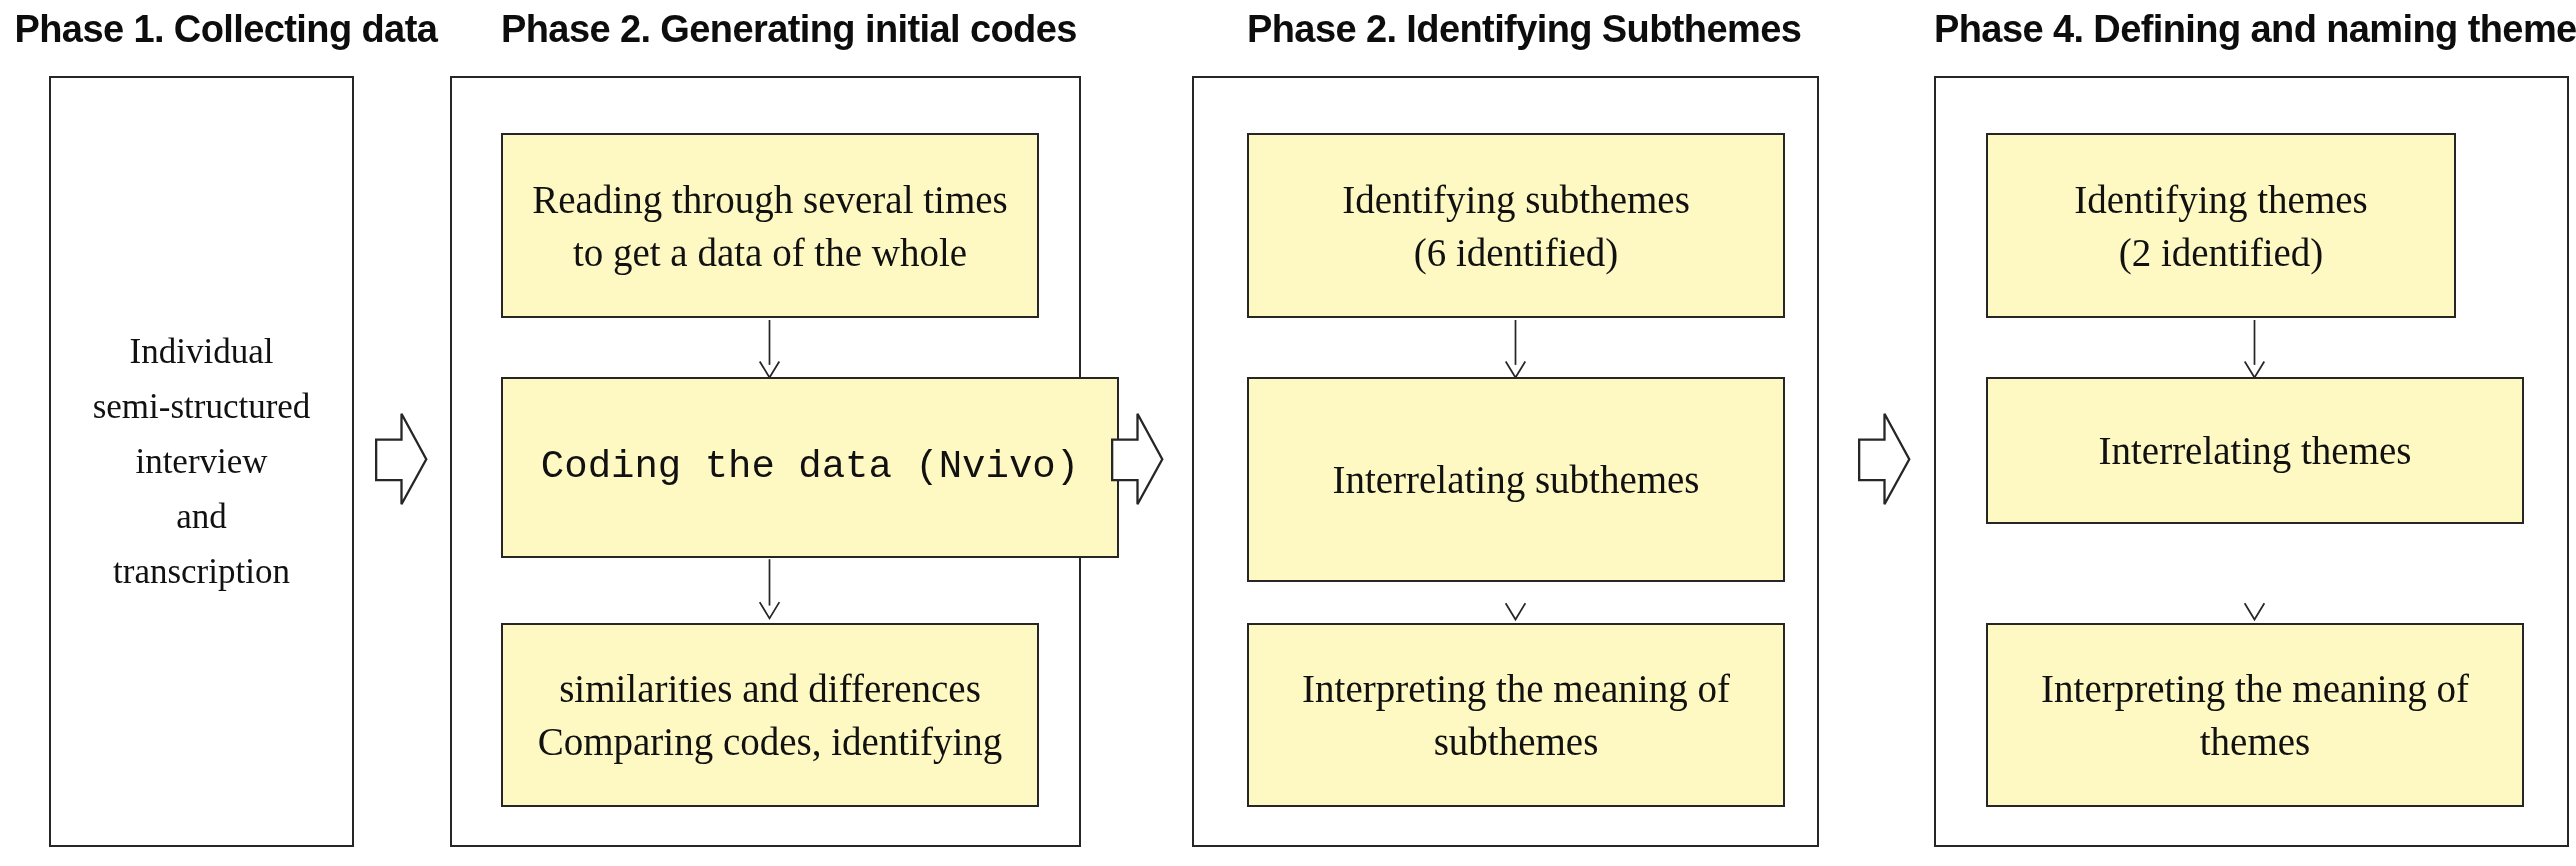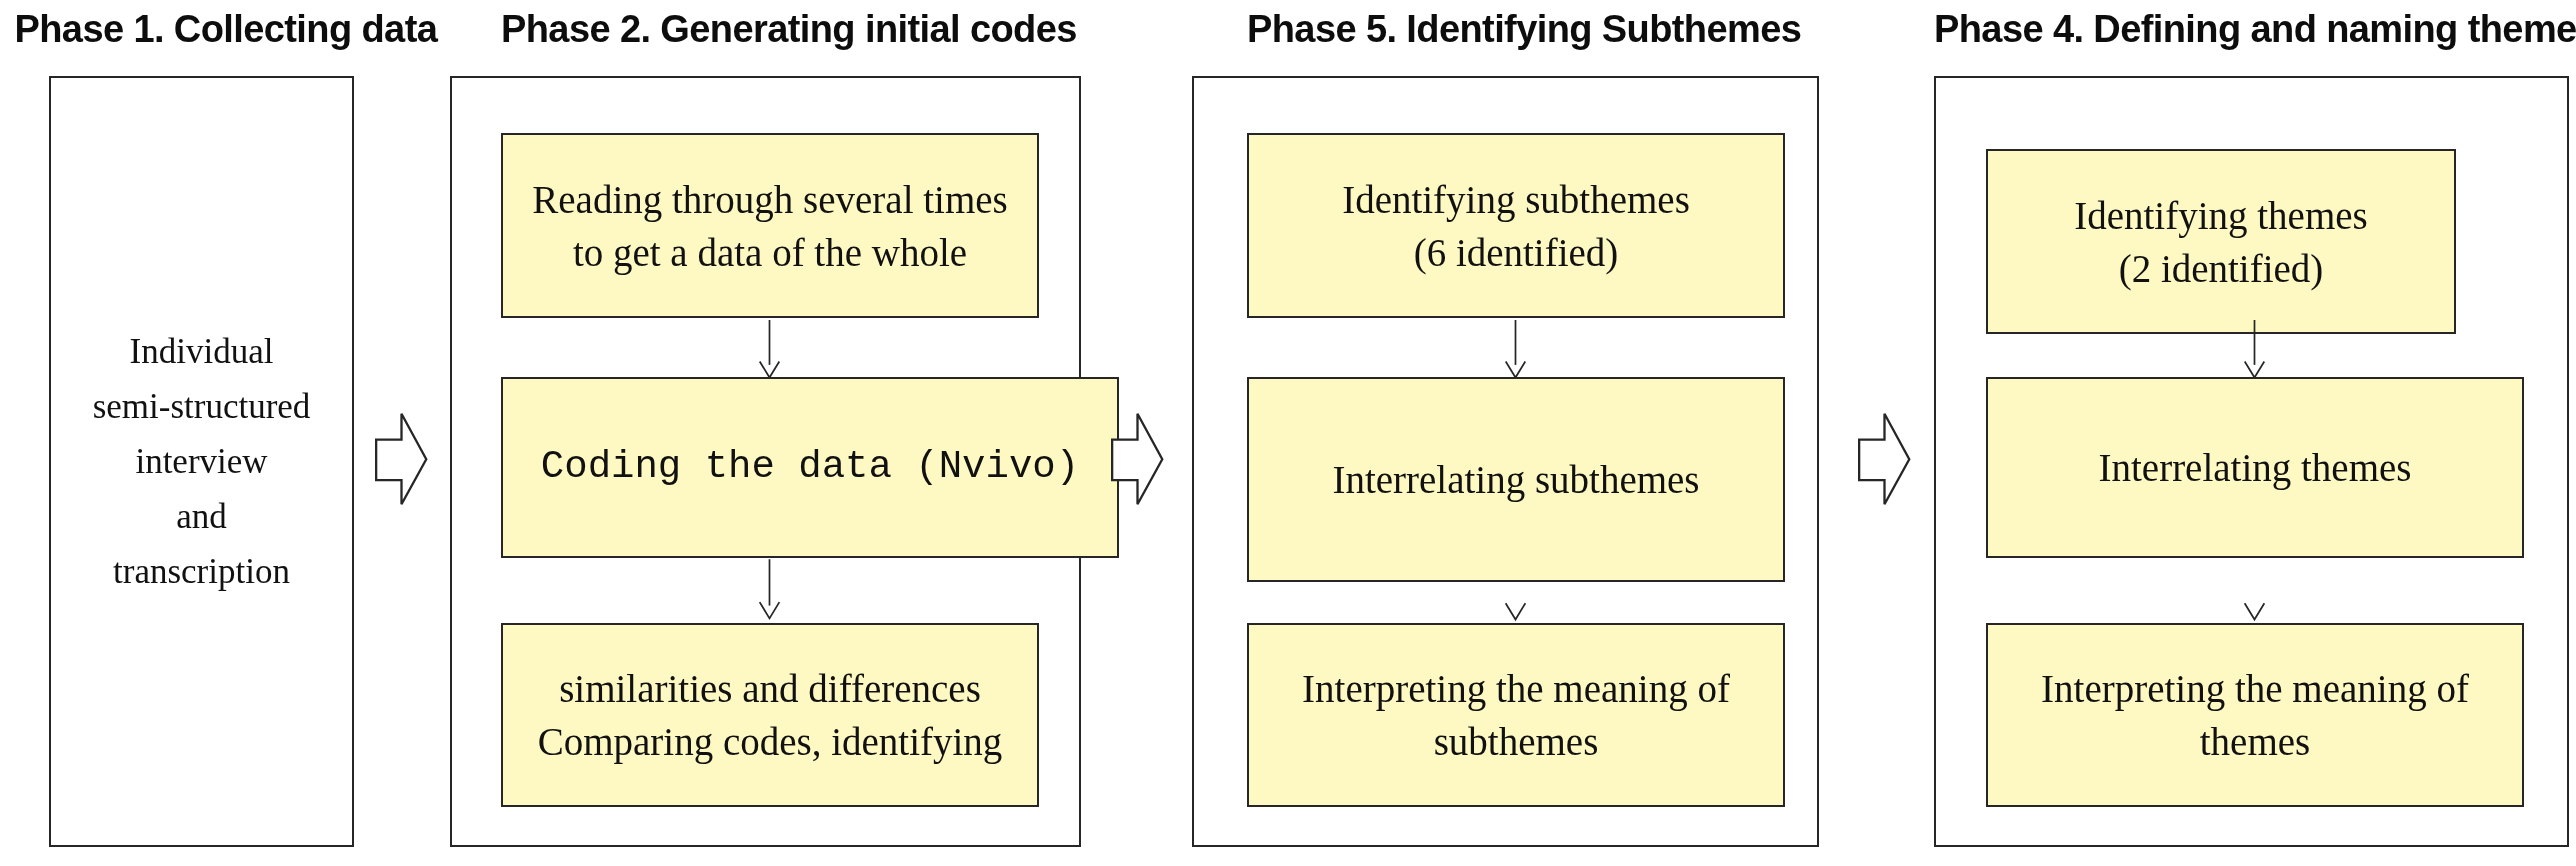--- a/index.html
+++ b/index.html
@@ -15,21 +15,21 @@
   .p1text .ln{font-size:35px;line-height:55px;text-align:center;white-space:nowrap;}
   svg{position:absolute;display:block;}
 </style>
 </head>
 <body>
 
 <div id="canvas">
 
   <div class="title" style="left:14.5px;top:9.3px;text-align:right;">Phase 1. Collecting data</div>
   <div class="title" style="left:501px;top:9.3px;">Phase 2. Generating initial codes</div>
-  <div class="title" style="left:1247px;top:9.3px;">Phase 5. Identifying Subthemes</div>
+  <div class="title" style="left:1247px;top:9.3px;">Phase 2. Identifying Subthemes</div>
   <div class="title" style="left:1934px;top:9.3px;">Phase 4. Defining and naming themes</div>
 
   <div class="obox" style="left:49px;top:76px;width:305px;height:771px;"></div>
   <div class="p1text" style="left:49px;top:76px;width:305px;height:771px;">
     <div class="ln">Individual</div>
     <div class="ln">semi-structured</div>
     <div class="ln">interview</div>
     <div class="ln">and</div>
     <div class="ln">transcription</div>
   </div>
@@ -81,29 +81,29 @@
   <div class="ibox" style="left:1247px;top:623px;width:538px;height:184px;">
     <div class="ln">Interpreting the meaning of</div>
     <div class="ln">subthemes</div>
   </div>
 
   <svg style="left:1858px;top:411px;" width="53" height="96" viewBox="0 0 92 165">
     <polygon points="2,49 46,49 46,4 89,83 46,161 46,119 2,119" fill="#ffffff" stroke="#262626" stroke-width="4" stroke-linejoin="miter"></polygon>
   </svg>
 
   <div class="obox" style="left:1934px;top:76px;width:635px;height:771px;"></div>
-  <div class="ibox" style="left:1986px;top:149px;width:470px;height:185px;">
+  <div class="ibox" style="left:1986px;top:133px;width:470px;height:185px;">
     <div class="ln">Identifying themes</div>
     <div class="ln">(2 identified)</div>
   </div>
   <svg style="left:2240px;top:320px;" width="29" height="61" viewBox="0 0 50 106">
     <line x1="25" y1="0" x2="25" y2="78" stroke="#262626" stroke-width="3"></line>
     <polyline points="8,72 25,100 42,72" fill="none" stroke="#262626" stroke-width="3"></polyline>
   </svg>
-  <div class="ibox" style="left:1986px;top:377px;width:538px;height:181px;">
+  <div class="ibox" style="left:1986px;top:377px;width:538px;height:147px;">
     <div class="ln">Interrelating themes</div>
   </div>
   <svg style="left:2240px;top:602px;" width="29" height="21" viewBox="0 0 50 36">
     <polyline points="8,2 25,30 42,2" fill="none" stroke="#262626" stroke-width="3"></polyline>
   </svg>
   <div class="ibox" style="left:1986px;top:623px;width:538px;height:184px;">
     <div class="ln">Interpreting the meaning of</div>
     <div class="ln">themes</div>
   </div>
 

